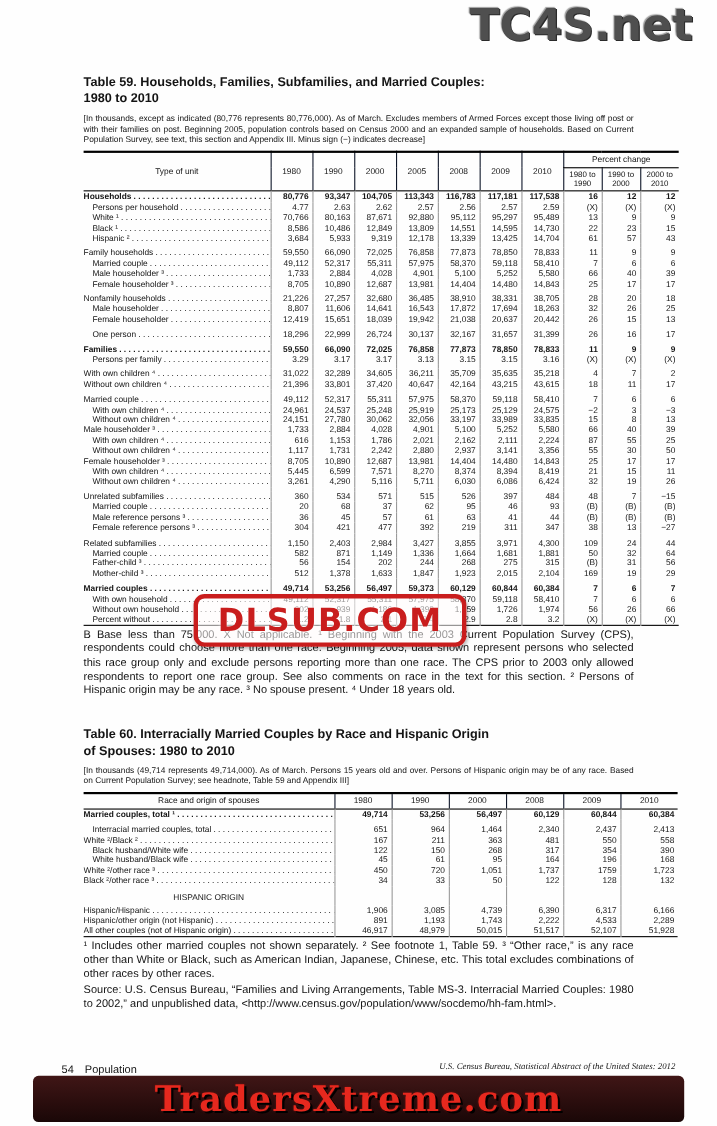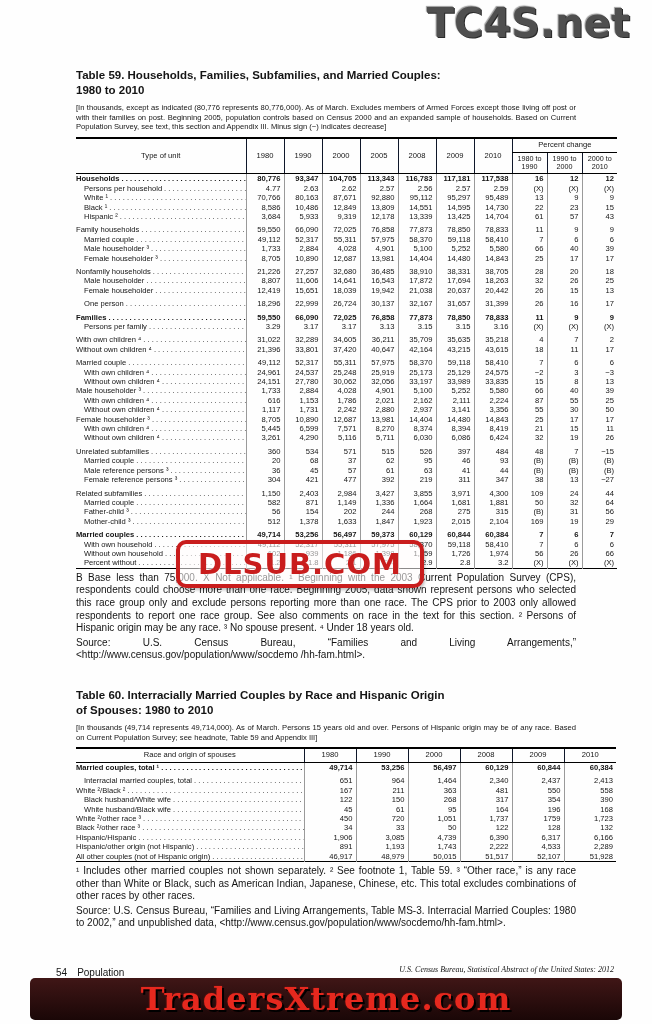--- a/index.html
+++ b/index.html
@@ -926,21 +926,20 @@
             <td class="num">2.8</td>
             <td class="num">3.2</td>
             <td class="num">(X)</td>
             <td class="num">(X)</td>
             <td class="num">(X)</td>
           </tr>
         </tbody>
     </table>
 
     <p class="footnote">B Base less than 75,000. X Not applicable. ¹ Beginning with the 2003 Current Population Survey (CPS), respondents could choose more than one race. Beginning 2005, data shown represent persons who selected this race group only and exclude persons reporting more than one race. The CPS prior to 2003 only allowed respondents to report one race group. See also comments on race in the text for this section. ² Persons of Hispanic origin may be any race. ³ No spouse present. ⁴ Under 18 years old.</p>
-    <p class="footnote src">Source: U.S. Census Bureau, “Families and Living Arrangements,” &lt;http://www.census.gov/population/www/socdemo /hh-fam.html&gt;.</p>
   </section>
 
   <section class="t60">
     <h1 class="title"><span>Table 60. Interracially Married Couples by Race and Hispanic Origin</span><br><span>of Spouses: 1980 to 2010</span></h1>
     <p class="headnote">[In thousands (49,714 represents 49,714,000). As of March. Persons 15 years old and over. Persons of Hispanic origin may be of any race. Based on Current Population Survey; see headnote, Table 59 and Appendix III]</p>
 
     <table class="stat">
       <colgroup>
         <col style="width:228px">
         <col style="width:52px">
@@ -1063,20 +1062,29 @@
               </span>
             </td>
             <td class="num">34</td>
             <td class="num">33</td>
             <td class="num">50</td>
             <td class="num">122</td>
             <td class="num">128</td>
             <td class="num">132</td>
           </tr>
           <tr>
+            <td class="stub sec">HISPANIC ORIGIN</td>
+            <td class="num"></td>
+            <td class="num"></td>
+            <td class="num"></td>
+            <td class="num"></td>
+            <td class="num"></td>
+            <td class="num"></td>
+          </tr>
+          <tr>
             <td class="stub">
               <span class="sw">
                 <span class="lbl">Hispanic/Hispanic</span>
                 <span class="dots"> . . . . . . . . . . . . . . . . . . . . . . . . . . . . . . . . . . . . . . . . . . . . . . . . . . . . . . . . . . . . . . . . . . . . . . . . . . . . . . . . . . . . . . . . . . . . . . . . . . . .</span>
               </span>
             </td>
             <td class="num">1,906</td>
             <td class="num">3,085</td>
             <td class="num">4,739</td>
             <td class="num">6,390</td>

